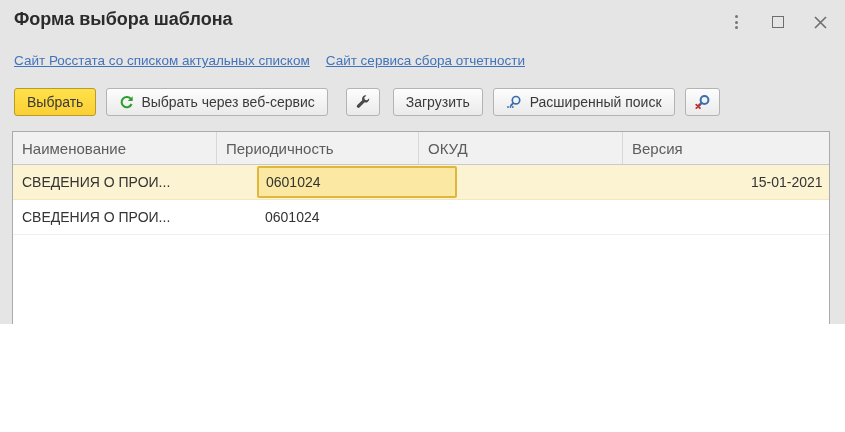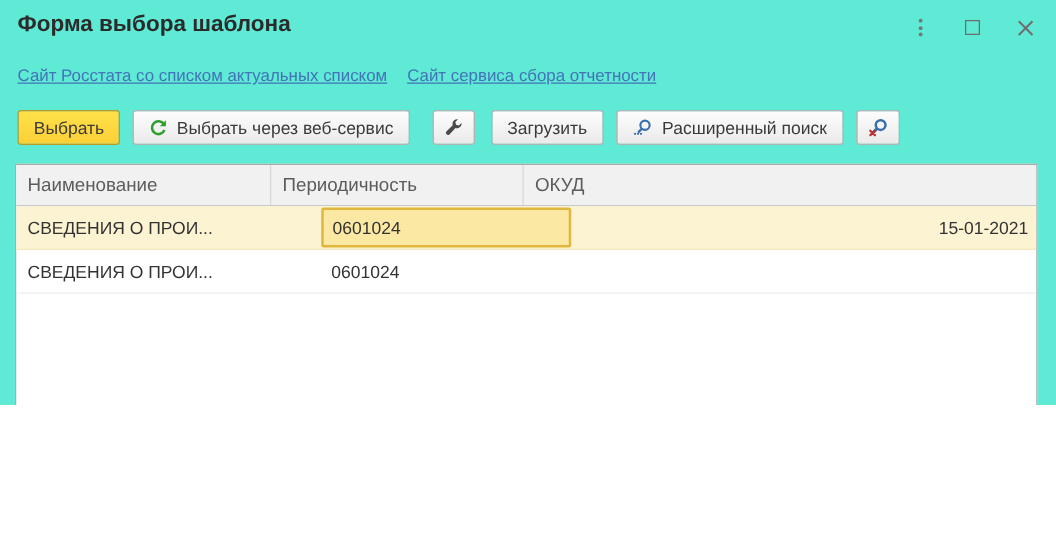--- a/index.html
+++ b/index.html
@@ -1,18 +1,18 @@
 <!DOCTYPE html>
 <html><head>
 <meta charset="utf-8">
 <style>
   * { margin:0; padding:0; box-sizing:border-box; }
   html,body { width:845px; height:432px; background:#ffffff; overflow:hidden;
               font-family:"Liberation Sans","DejaVu Sans",sans-serif; }
-  .window { position:relative; width:845px; height:324px; background:#5eead4; }
+  .window { position:relative; width:845px; height:324px; background:#e5e5e5; }
 
   
   .title { position:absolute; left:14px; top:9px; font-size:18px; font-weight:bold; color:#2b2b2b; }
   .controls { position:absolute; right:12px; top:10px; display:flex; align-items:center; }
   .ctrl { width:26px; height:24px; margin-left:16px; display:flex; align-items:center; justify-content:center; cursor:pointer; }
   .dots { display:flex; flex-direction:column; gap:2.6px; }
   .dots i { width:3px; height:3px; border-radius:50%; background:#757575; }
   .sq { width:12px; height:12px; border:1.6px solid #6e6e6e; }
 
   
@@ -122,20 +122,21 @@
         </svg>
       </span>
     </button>
   </div>
 
   <div class="table">
     <div class="thead">
       <div class="th">Наименование</div>
       <div class="th">Периодичность</div>
       <div class="th">ОКУД</div>
+      <div class="th">Версия</div>
     </div>
 
     <div class="row selected">
       <div class="cell">СВЕДЕНИЯ О ПРОИ...</div>
       <div class="cell active">0601024</div>
       <div class="cell"></div>
       <div class="cell">15-01-2021</div>
     </div>
 
     <div class="row">

